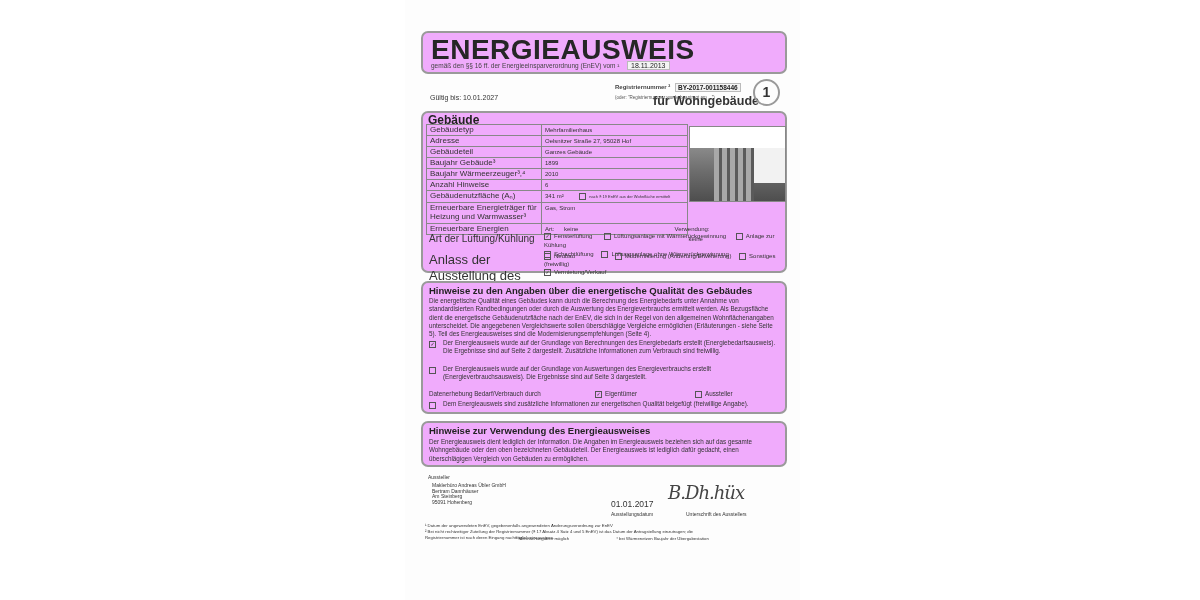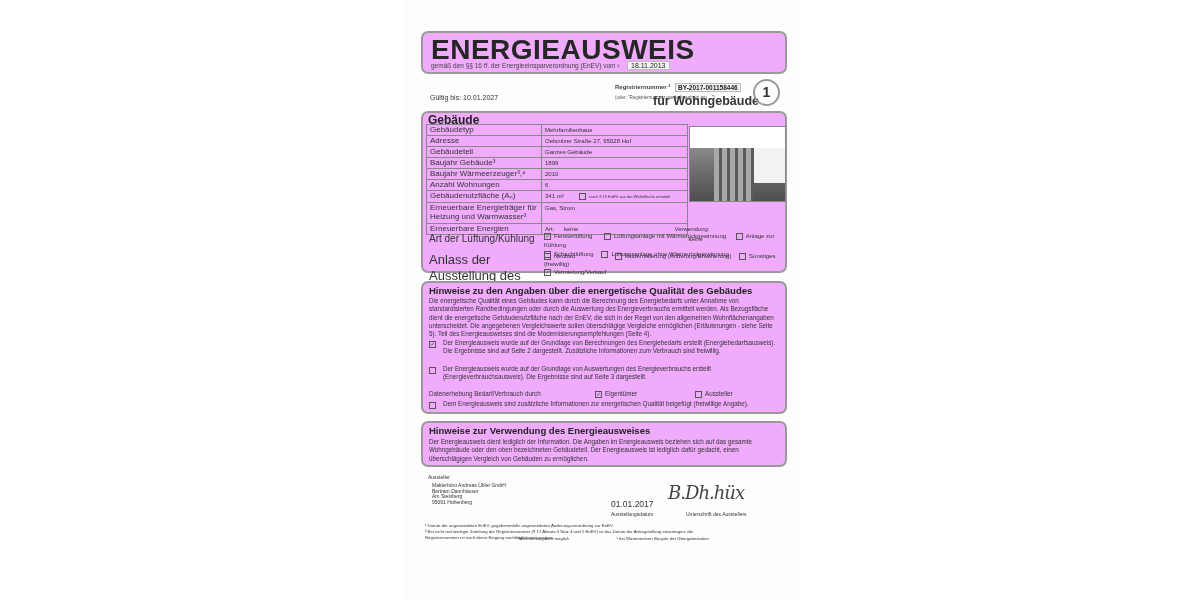--- a/index.html
+++ b/index.html
@@ -73,21 +73,21 @@
         </tr>
     <tr>
           <td class="lbl">Baujahr Gebäude³</td>
           <td class="val">1899</td>
         </tr>
     <tr>
           <td class="lbl">Baujahr Wärmeerzeuger³,⁴</td>
           <td class="val">2010</td>
         </tr>
     <tr>
-          <td class="lbl">Anzahl Wohnungen</td>
+          <td class="lbl">Anzahl Hinweise</td>
           <td class="val">6</td>
         </tr>
     <tr>
           <td class="lbl">Gebäudenutzfläche (Aₙ)</td>
       <td class="val"><span>341 m²</span>
         <span style="margin-left:14px;font-size:4px"><span class="cb"></span><span>nach § 19 EnEV aus der Wohnfläche ermittelt</span></span></td>
         </tr>
     <tr>
           <td class="lbl" style="height:20px;line-height:9px">Erneuerbare Energieträger für Heizung und Warmwasser³</td>
           <td class="val">Gas, Strom</td>

